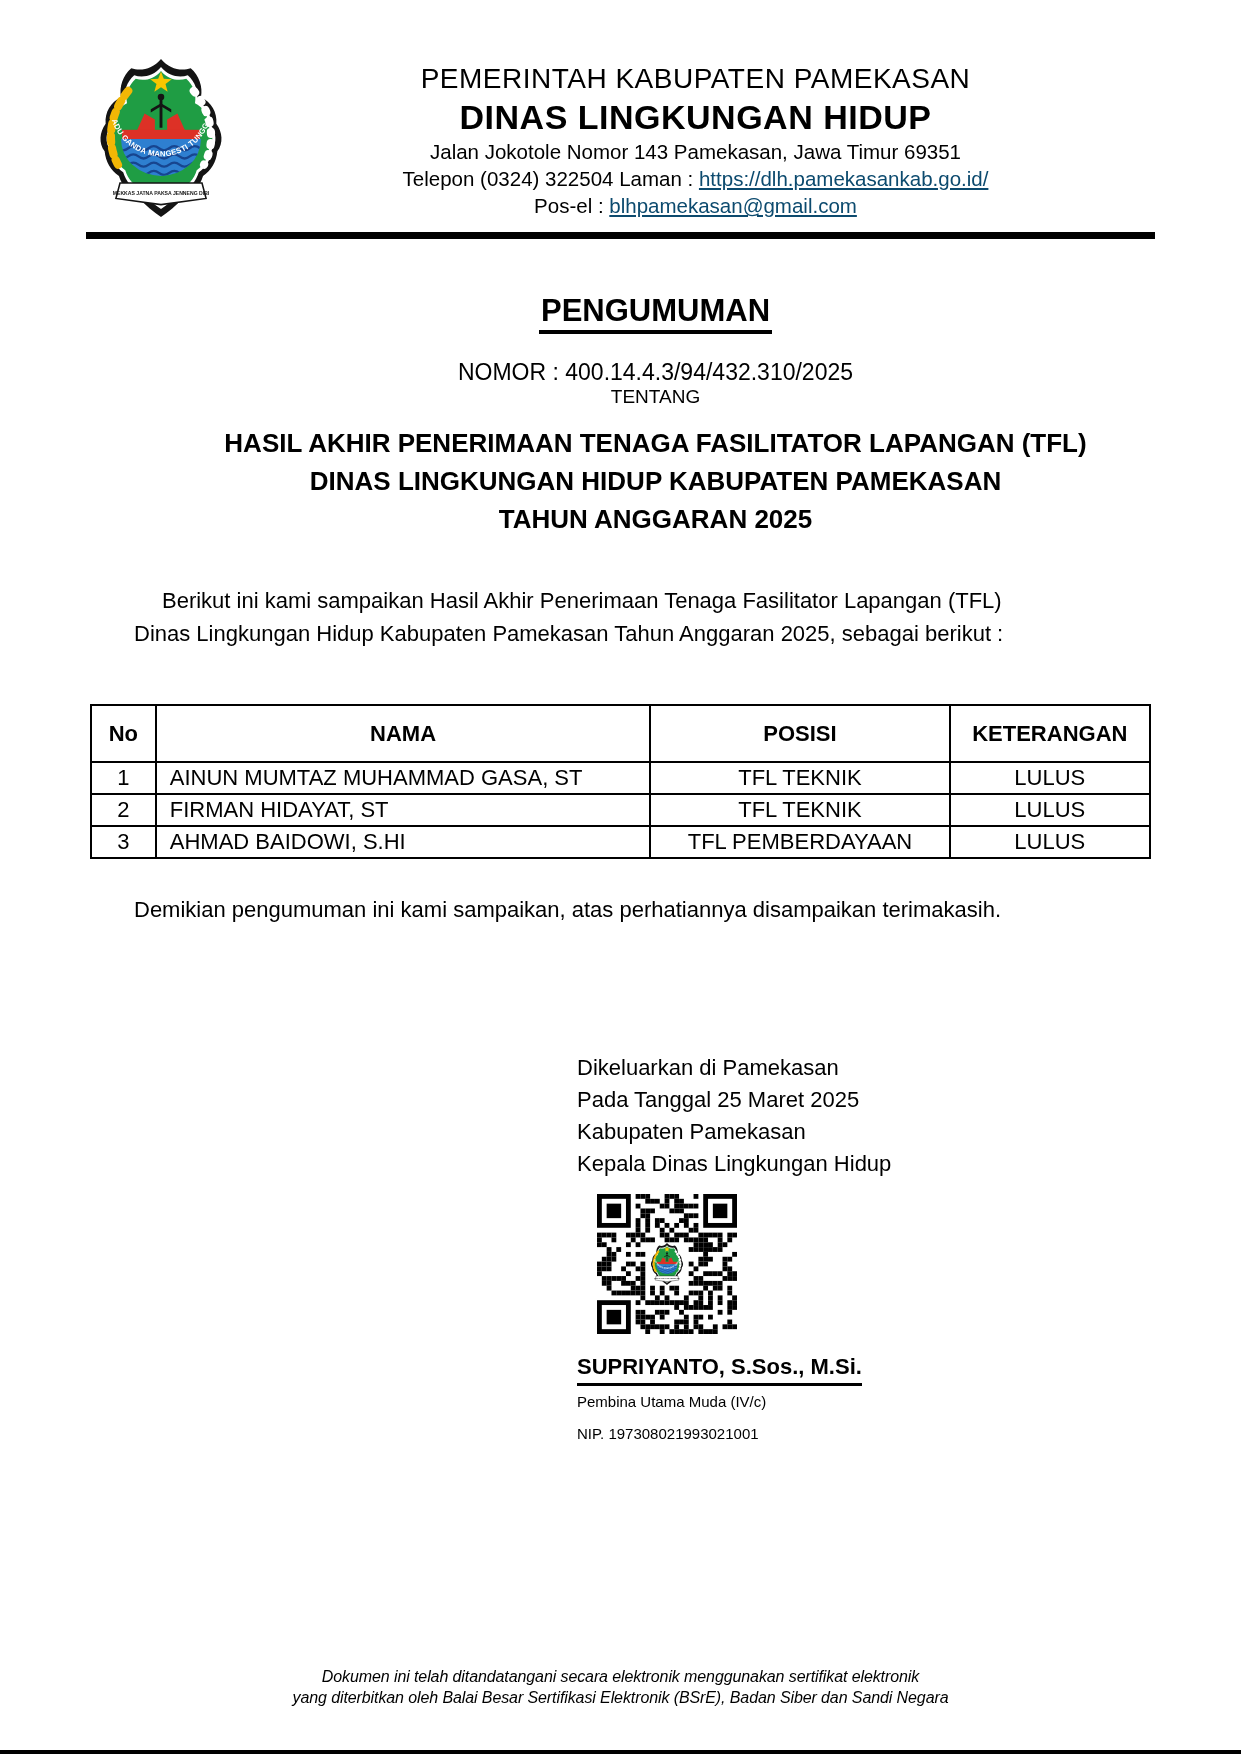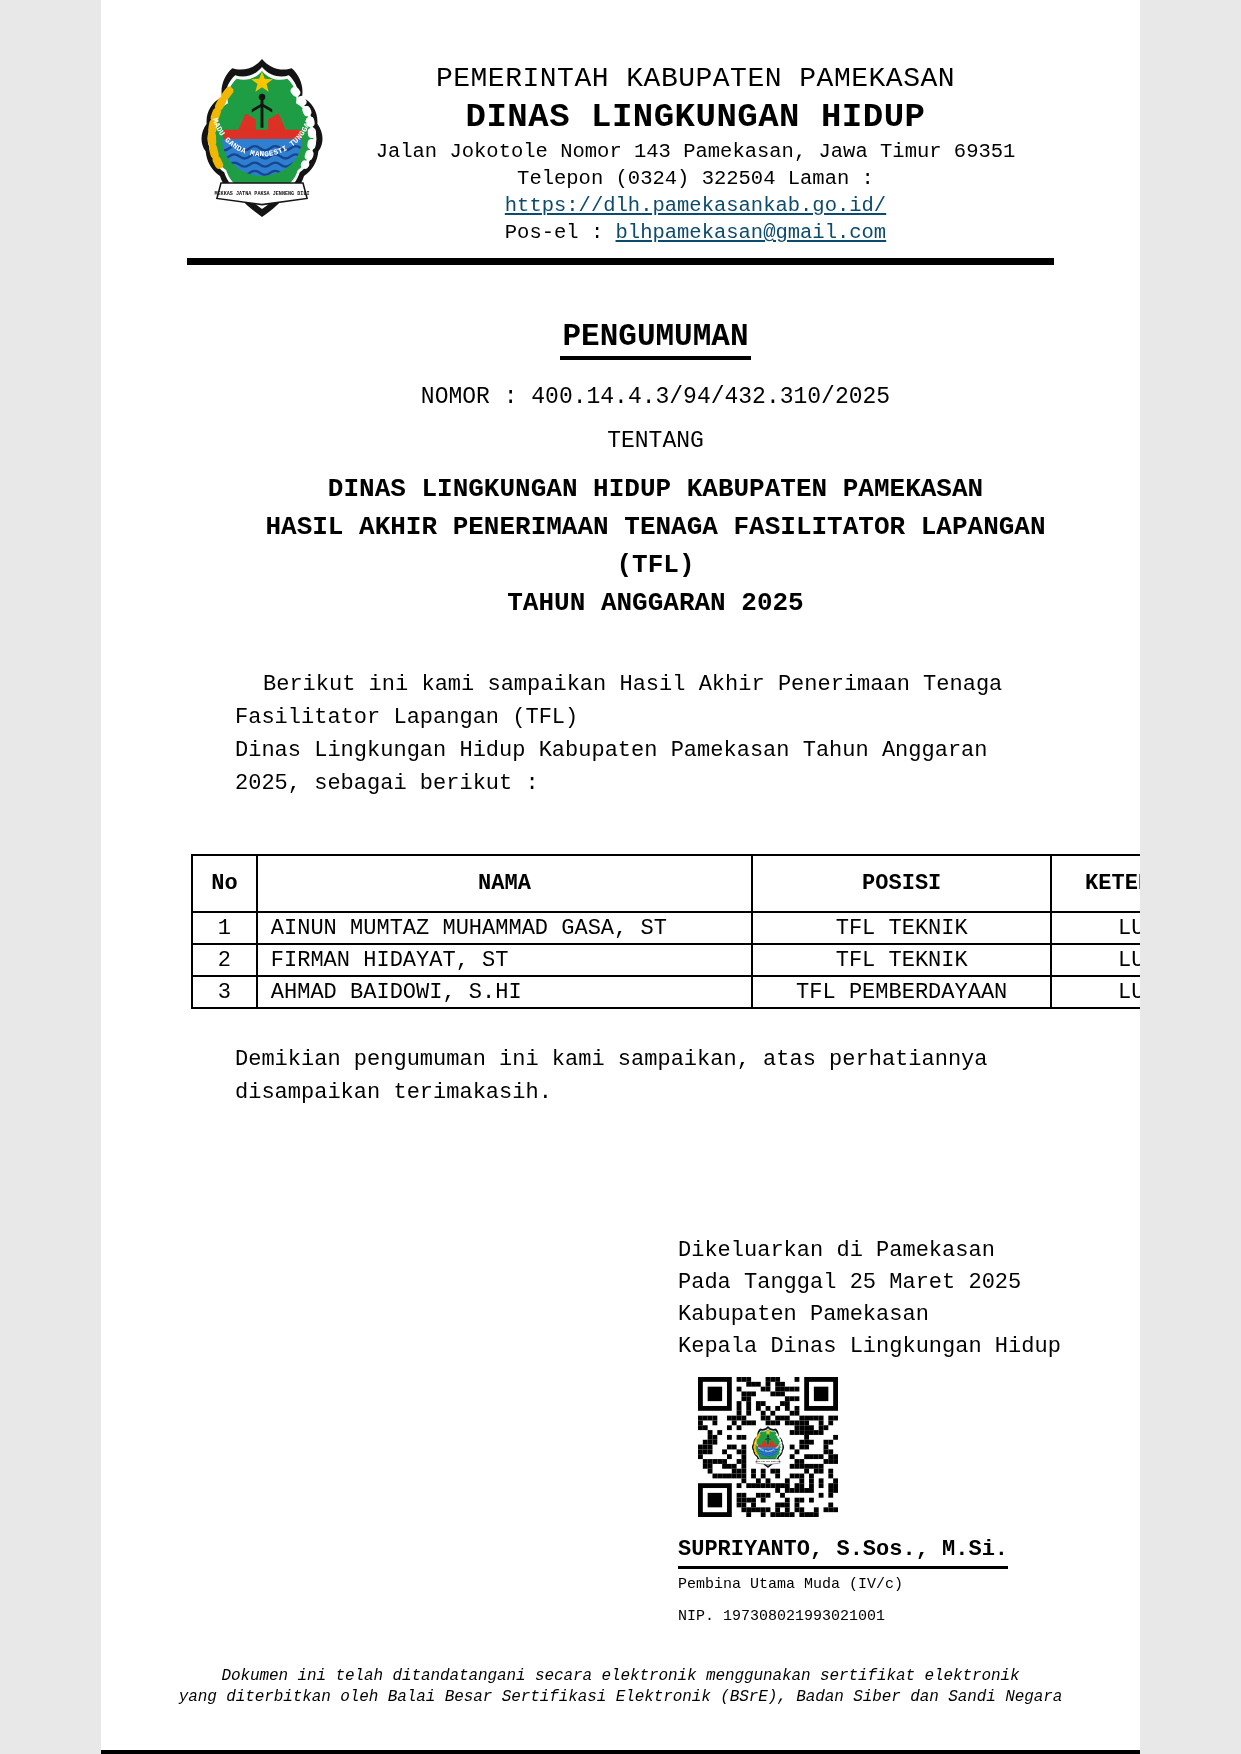--- a/index.html
+++ b/index.html
@@ -1,37 +1,37 @@
 <!DOCTYPE html>
 <html><head>
 <meta charset="utf-8">
 <style>
   html,body { margin:0; padding:0; background:#e8e8e8; }
   .page {
-    width:1039px; height:1754px; margin:0 auto; position:relative;
+    width:1241px; height:1754px; margin:0 auto; position:relative;
     background:#ffffff; color:#000;
-    font-family:Liberation Mono, monospace; overflow:hidden;
+    font-family:Liberation Sans, sans-serif; overflow:hidden;
   }
   
   .letterhead { margin:56px 86px 0 86px; display:flex; align-items:flex-start; }
   .logo-box { width:150px; flex:0 0 150px; }
   .logo-box svg { display:block; }
   .head-text { flex:1; text-align:center; padding-top:6px; }
   .gov-line  { font-size:28px; line-height:34px; letter-spacing:.5px; }
   .dept-line { font-size:34px; line-height:42px; font-weight:bold; letter-spacing:.5px; }
   .addr-line { font-size:20.5px; line-height:27px; }
   .addr-line a { color:#0c4a6e; text-decoration:underline; }
   .head-rule { margin:12px 86px 0 86px; height:7px; background:#000; }
 
   
   .title-block { margin:54px 86px 0 156px; text-align:center; }
   .doc-title { font-size:31px; font-weight:bold; margin:0; }
   .doc-title span { border-bottom:4px solid #000; padding:0 2px 2px 2px; }
   .doc-number { font-size:23px; margin-top:30px; }
-  .doc-about  { font-size:23px; margin-top:18px; }
+  .doc-about  { font-size:19px; }
   .subject    { margin-top:16px; font-size:26px; font-weight:bold; line-height:38px; }
 
   
   .intro { margin:46px 86px 0 134px; font-size:22px; line-height:33px; }
   .intro .line1 { text-indent:28px; }
   .result-table { border-collapse:collapse; margin:54px 0 0 90px; width:1061px; font-size:22px; }
   .result-table th, .result-table td { border:2px solid #000; padding:0 2px; }
   .result-table th { height:55px; font-weight:bold; text-align:center; }
   .result-table td { height:30px; text-align:center; }
   .result-table td.name-cell { text-align:left; padding-left:13px; }
@@ -109,22 +109,22 @@
       <div class="addr-line"><span>Pos-el : </span><a href="#">blhpamekasan@gmail.com</a></div>
     </div>
   </div>
   <div class="head-rule"></div>
 
   <div class="title-block">
     <h1 class="doc-title"><span>PENGUMUMAN</span></h1>
     <div class="doc-number">NOMOR : 400.14.4.3/94/432.310/2025</div>
     <div class="doc-about">TENTANG</div>
     <div class="subject">
+      <div>HASIL AKHIR PENERIMAAN TENAGA FASILITATOR LAPANGAN (TFL)</div>
       <div>DINAS LINGKUNGAN HIDUP KABUPATEN PAMEKASAN</div>
-      <div>HASIL AKHIR PENERIMAAN TENAGA FASILITATOR LAPANGAN (TFL)</div>
       <div>TAHUN ANGGARAN 2025</div>
     </div>
   </div>
 
   <div class="intro">
     <div class="line1">Berikut ini kami sampaikan Hasil Akhir Penerimaan Tenaga Fasilitator Lapangan (TFL)</div>
     <div class="line2">Dinas Lingkungan Hidup Kabupaten Pamekasan Tahun Anggaran 2025, sebagai berikut :</div>
   </div>
 
   <table class="result-table">

